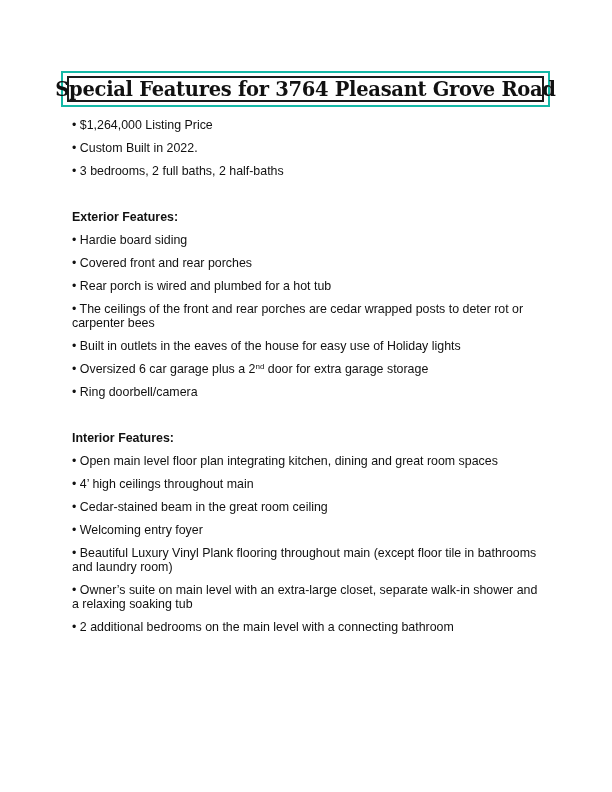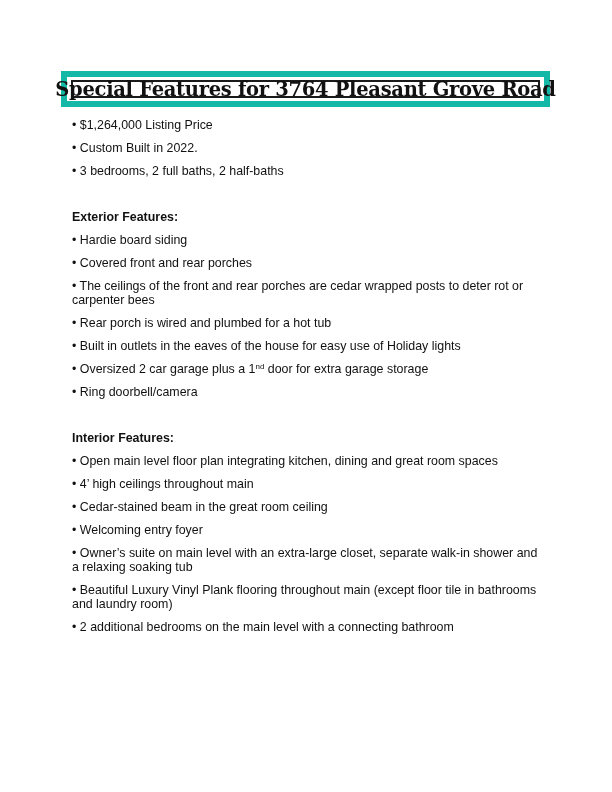--- a/index.html
+++ b/index.html
@@ -14,21 +14,21 @@
       overflow: hidden;
       font-family: "Liberation Sans", sans-serif;
       color: #111111;
     }
     .title-outer {
       position: absolute;
       left: 61px;
       top: 71px;
       width: 489px;
       height: 36px;
-      border: 6px solid #14b8a6;
+      border: 2px solid #14b8a6;
       box-sizing: border-box;
     }
     .title-inner {
       position: absolute;
       left: 4px;
       top: 3px;
       right: 4px;
       bottom: 3px;
       border: 2px solid #1a1a1a;
       box-sizing: border-box;
@@ -88,33 +88,33 @@
     <div class="item"><span class="bullet">•</span> <span>Custom Built in 2022.</span></div>
     <div class="item"><span class="bullet">•</span> <span>3 bedrooms, 2 full baths, 2 half-baths</span></div>
   </div>
 
   <div class="gap"></div>
 
   <div>
     <div class="section-heading">Exterior Features:</div>
     <div class="item"><span class="bullet">•</span> <span>Hardie board siding</span></div>
     <div class="item"><span class="bullet">•</span> <span>Covered front and rear porches</span></div>
+    <div class="item"><span class="bullet">•</span> <span>Rear porch is wired and plumbed for a hot tub</span></div>
     <div class="item"><span class="bullet">•</span> <span>The ceilings of the front and rear porches are cedar wrapped posts to deter rot or carpenter bees</span></div>
-    <div class="item"><span class="bullet">•</span> <span>Rear porch is wired and plumbed for a hot tub</span></div>
     <div class="item"><span class="bullet">•</span> <span>Built in outlets in the eaves of the house for easy use of Holiday lights</span></div>
-    <div class="item"><span class="bullet">•</span> <span><span>Oversized 2 car garage plus a 1</span><sup>nd</sup><span> door for extra garage storage</span></span></div>
+    <div class="item"><span class="bullet">•</span> <span><span>Oversized 6 car garage plus a 2</span><sup>nd</sup><span> door for extra garage storage</span></span></div>
     <div class="item"><span class="bullet">•</span> <span>Ring doorbell/camera</span></div>
   </div>
 
   <div class="gap"></div>
 
   <div>
     <div class="section-heading">Interior Features:</div>
     <div class="item"><span class="bullet">•</span> <span>Open main level floor plan integrating kitchen, dining and great room spaces</span></div>
     <div class="item"><span class="bullet">•</span> <span>4’ high ceilings throughout main</span></div>
     <div class="item"><span class="bullet">•</span> <span>Cedar-stained beam in the great room ceiling</span></div>
     <div class="item"><span class="bullet">•</span> <span>Welcoming entry foyer</span></div>
+    <div class="item"><span class="bullet">•</span> <span>Beautiful Luxury Vinyl Plank flooring throughout main (except floor tile in bathrooms and laundry room)</span></div>
     <div class="item"><span class="bullet">•</span> <span>Owner’s suite on main level with an extra-large closet, separate walk-in shower and a relaxing soaking tub</span></div>
-    <div class="item"><span class="bullet">•</span> <span>Beautiful Luxury Vinyl Plank flooring throughout main (except floor tile in bathrooms and laundry room)</span></div>
     <div class="item"><span class="bullet">•</span> <span>2 additional bedrooms on the main level with a connecting bathroom</span></div>
   </div>
 
 </div>
 
 </body></html>

